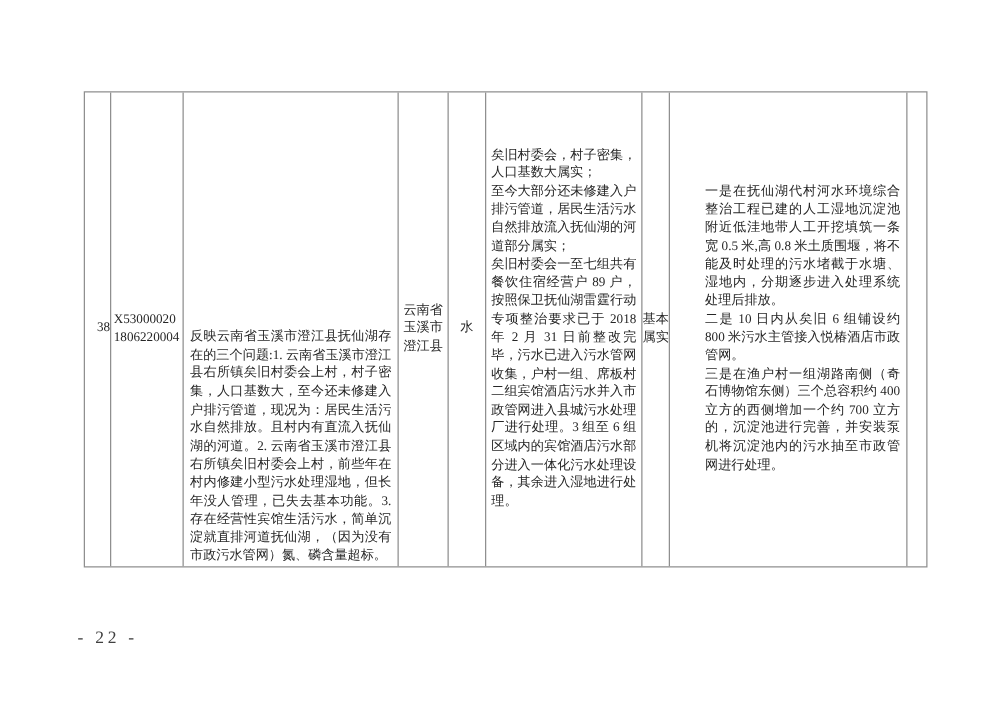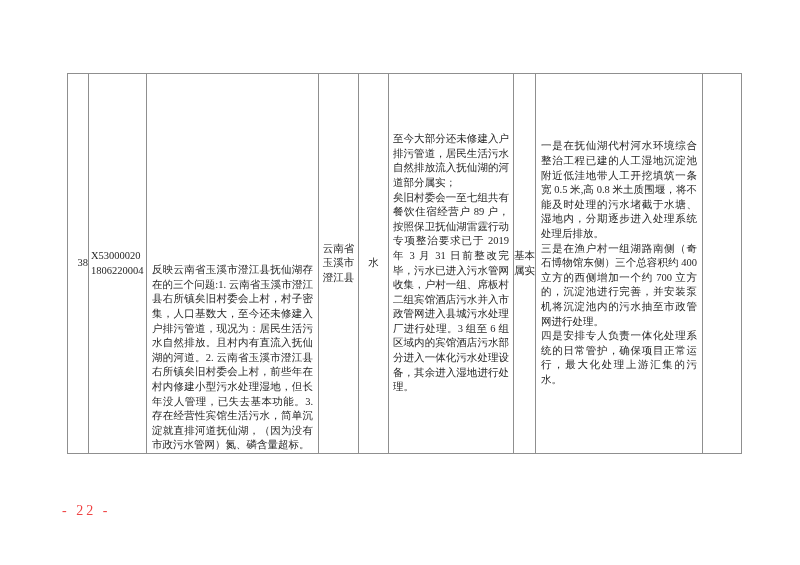--- a/index.html
+++ b/index.html
@@ -35,30 +35,30 @@
     justify-content: center;
   }
   .cell:last-child { border-right: none; }
   .c1 { width: 21px; text-align: right; }
   .c2 { width: 58px; padding: 0 2px; word-break: break-all; text-align: left; }
   .c3 { width: 172px; padding: 0 5px; text-align: justify; justify-content: flex-end; }
   .c4 { width: 40px; text-align: center; }
   .c5 { width: 30px; text-align: center; }
   .c6 { width: 125px; padding: 6px 4px; text-align: justify; }
   .c7 { width: 22px; text-align: center; }
-  .c8 { width: 167px; padding: 0 5px; text-align: justify; }
+  .c8 { width: 167px; padding: 0 5px; text-align: justify; margin-left: 23px; }
   .c9 { flex: 1; }
   .cell p { margin: 0; }
   .page-number {
     position: absolute;
     left: 62px;
     top: 503px;
     font-size: 14px;
     letter-spacing: 3px;
-    color: #ef4444;
+    color: #404040;
   }
 </style>
 </head>
 <body>
 
 <div class="page">
 
   <div class="grid">
 
     <div class="cell c1">
@@ -77,33 +77,34 @@
       <p>云南省</p>
       <p>玉溪市</p>
       <p>澄江县</p>
     </div>
 
     <div class="cell c5">
       <p>水</p>
     </div>
 
     <div class="cell c6">
+      <p>矣旧村委会，村子密集，人口基数大属实；</p>
       <p>至今大部分还未修建入户排污管道，居民生活污水自然排放流入抚仙湖的河道部分属实；</p>
-      <p>矣旧村委会一至七组共有餐饮住宿经营户 89 户，按照保卫抚仙湖雷霆行动专项整治要求已于 2019 年 3 月 31 日前整改完毕，污水已进入污水管网收集，户村一组、席板村二组宾馆酒店污水并入市政管网进入县城污水处理厂进行处理。3 组至 6 组区域内的宾馆酒店污水部分进入一体化污水处理设备，其余进入湿地进行处理。</p>
+      <p>矣旧村委会一至七组共有餐饮住宿经营户 89 户，按照保卫抚仙湖雷霆行动专项整治要求已于 2018 年 2 月 31 日前整改完毕，污水已进入污水管网收集，户村一组、席板村二组宾馆酒店污水并入市政管网进入县城污水处理厂进行处理。3 组至 6 组区域内的宾馆酒店污水部分进入一体化污水处理设备，其余进入湿地进行处理。</p>
     </div>
 
     <div class="cell c7">
       <p>基本</p>
       <p>属实</p>
     </div>
 
     <div class="cell c8">
       <p>一是在抚仙湖代村河水环境综合整治工程已建的人工湿地沉淀池附近低洼地带人工开挖填筑一条宽 0.5 米,高 0.8 米土质围堰，将不能及时处理的污水堵截于水塘、湿地内，分期逐步进入处理系统处理后排放。</p>
+      <p>二是 10 日内从矣旧 6 组铺设约 800 米污水主管接入悦椿酒店市政管网。</p>
       <p>三是在渔户村一组湖路南侧（奇石博物馆东侧）三个总容积约 400 立方的西侧增加一个约 700 立方的，沉淀池进行完善，并安装泵机将沉淀池内的污水抽至市政管网进行处理。</p>
-      <p>四是安排专人负责一体化处理系统的日常管护，确保项目正常运行，最大化处理上游汇集的污水。</p>
     </div>
 
     <div class="cell c9"></div>
 
   </div>
 
   <div class="page-number">- 22 -</div>
 
 </div>
 

